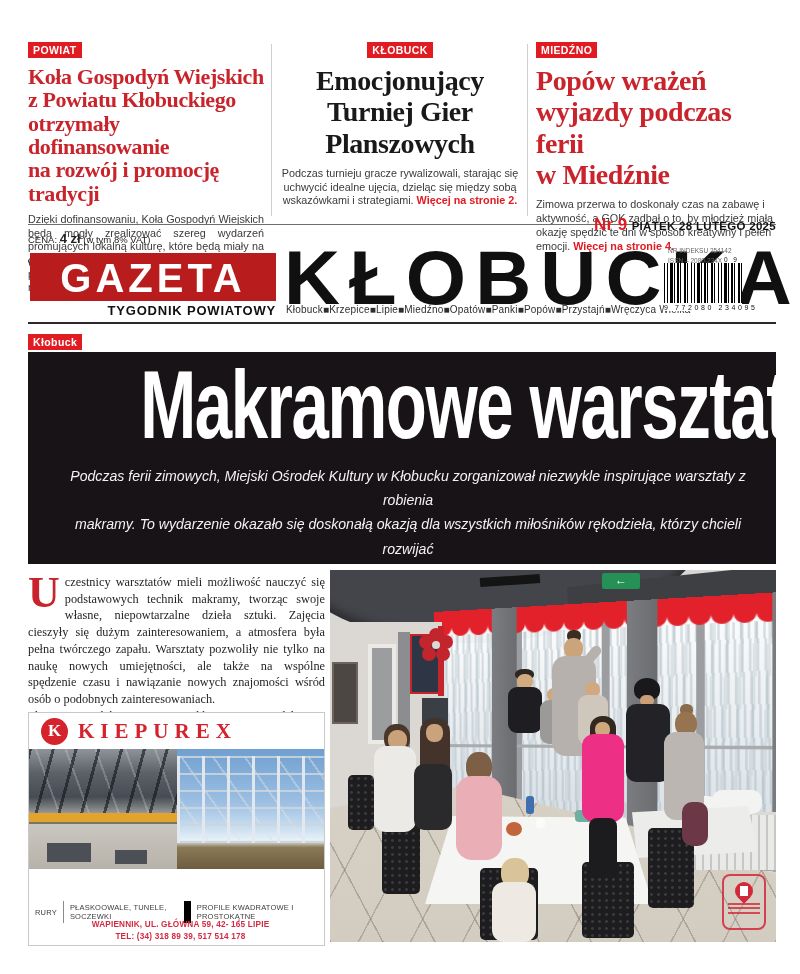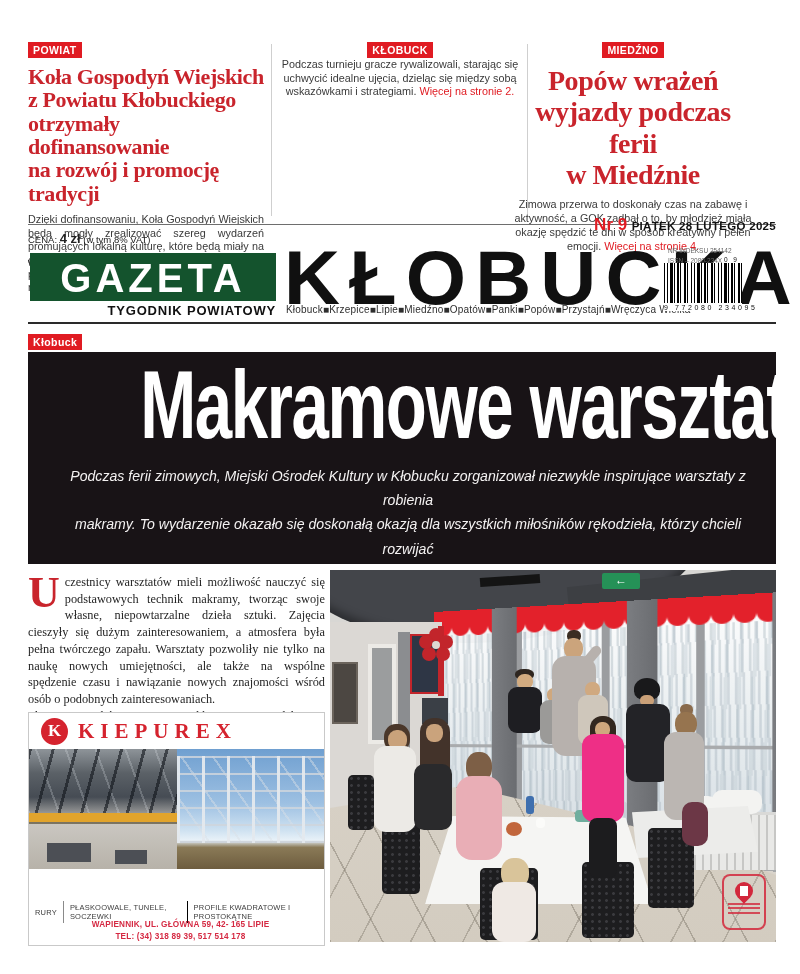--- a/index.html
+++ b/index.html
@@ -5,40 +5,40 @@
   html,body{margin:0;padding:0;background:#ffffff;}
   .page{position:relative;width:800px;height:974px;background:#fff;overflow:hidden;
         font-family:"Liberation Sans",sans-serif;color:#222;}
   :1root{}
   .page *{box-sizing:border-box;}
   
   .topstrip{position:absolute;left:28px;top:40px;width:748px;height:184px;}
   .tease{position:absolute;top:0;}
   .t1{left:0;width:236px;text-align:left;}
   .t2{left:252px;width:240px;text-align:center;}
-  .t3{left:485px;width:240px;text-align:center;}
+  .t3{left:508px;width:240px;text-align:left;}
   .tag{display:inline-block;background:#e01b22;color:#fff;font-weight:bold;
        font-size:10.5px;line-height:14px;padding:1px 5px;letter-spacing:.4px;}
   .th{margin:7px 0 8px;font-family:"Liberation Serif",serif;font-weight:600;
       font-size:22px;line-height:1.06;white-space:pre-line;letter-spacing:-.4px;}
   .red{color:#c9242c;}
   .dark{color:#191919;}
   .t2 .th,.t3 .th{font-size:28px;line-height:1.12;}
   .tb{margin:0;font-size:10.8px;line-height:1.27;color:#3a3a3a;}
   .t1 .tb{text-align:justify;}
-  .more{color:#e01b22;font-weight:normal;}
+  .more{color:#e01b22;font-weight:bold;}
   .vdiv{position:absolute;top:4px;width:1px;height:172px;background:#cfcfcf;}
   .d1{left:243px;} .d2{left:499px;}
   .rule{position:absolute;left:28px;width:748px;background:#6e6e6e;height:1px;}
   .rule1{top:224px;} .rule2{top:322px;height:2px;background:#2a2a2a;}
   
   .price{position:absolute;left:28px;top:231px;font-size:9.5px;color:#222;}
   .price b{font-size:13px;}
   .website{position:absolute;left:28px;top:256px;font-size:11px;color:#222;}
-  .gazeta-box{position:absolute;left:30px;top:253px;width:246px;height:48px;background:#14532d;
+  .gazeta-box{position:absolute;left:30px;top:253px;width:246px;height:48px;background:#b91c1c;
       color:#fff;font-weight:bold;font-size:40px;letter-spacing:4px;text-align:center;line-height:50px;}
   .subtitle{position:absolute;left:48px;top:303px;width:228px;text-align:right;
       font-weight:bold;font-size:13px;letter-spacing:.8px;color:#111;}
   .klobucka{position:absolute;left:284px;top:240px;font-size:76px;font-weight:bold;
       letter-spacing:9px;line-height:1;color:#101010;transform:scaleX(1.02);transform-origin:left;}
   .towns{position:absolute;left:286px;top:304px;font-size:10px;letter-spacing:.2px;color:#2e2e2e;}
   .issue{position:absolute;right:24px;top:215px;text-align:right;white-space:nowrap;}
   .issue .nr{color:#e01b22;font-weight:bold;font-size:17px;}
   .issue .date{color:#111;font-weight:bold;font-size:11.5px;letter-spacing:.3px;}
   .indexinfo{position:absolute;left:668px;top:246px;font-size:6.5px;color:#666;line-height:1.5;}
@@ -80,21 +80,21 @@
   .ph2{background:linear-gradient(180deg,#6f9fd0 0%,#9dc0e2 45%,#cfe2f1 68%,#e8f1f8 76%,#8a7a57 82%,#6d5c3e 100%);}
   .ph2 .frame{position:absolute;left:0;right:0;top:6%;height:72%;background:
       repeating-linear-gradient(90deg,rgba(228,233,238,.95) 0 3px,transparent 3px 25px),
       repeating-linear-gradient(0deg,rgba(206,213,221,.85) 0 2.5px,transparent 2.5px 17px),
       repeating-linear-gradient(55deg,rgba(218,224,230,.45) 0 2px,transparent 2px 26px);}
   .ad-redbox{position:absolute;right:3px;top:133px;width:192px;background:#d52942;color:#fff;
       font-weight:bold;font-size:10.2px;line-height:1.4;text-align:center;padding:7px 4px;white-space:pre-line;}
   .ad-products{position:absolute;left:0;right:0;top:188px;display:flex;justify-content:center;
       align-items:center;font-size:7.5px;color:#3c3c3c;letter-spacing:.2px;}
   .ad-products span{padding:2px 6px;}
-  .ad-products .mid{border-left:1px solid #8a8a8a;border-right:1px solid #000000;}
+  .ad-products .mid{border-left:1px solid #8a8a8a;border-right:7px solid #000000;}
   .ad-contact{position:absolute;left:8px;right:0;top:206px;text-align:center;color:#d52942;
       font-weight:bold;font-size:8.2px;line-height:1.5;letter-spacing:.2px;}
   
   .photo{position:absolute;left:330px;top:570px;width:446px;height:372px;overflow:hidden;background:#d9d4cc;}
   .abs{position:absolute;}
   .ph-ceiling{left:0;top:0;right:0;height:96px;background:#d8d7d4;}
   .ph-soffit{left:-46px;top:-52px;width:430px;height:124px;background:#43454a;
       border-radius:0 0 55% 45% / 0 0 100% 80%;transform:rotate(-2deg);box-shadow:inset 0 -6px 8px rgba(0,0,0,.35);}
   .ph-soffit2{left:238px;top:6px;width:215px;height:34px;background:#3d3f43;transform:rotate(-6deg);}
   .ph-vent{left:150px;top:6px;width:60px;height:9px;background:#141414;transform:rotate(-4deg);}
@@ -153,20 +153,23 @@
       <span class="tag">POWIAT</span>
       <h2 class="th red">Koła Gospodyń Wiejskich
 z Powiatu Kłobuckiego
 otrzymały dofinansowanie
 na rozwój i promocję tradycji</h2>
       <p class="tb"><span>Dzięki dofinansowaniu, Koła Gospodyń Wiejskich będą mogły zrealizować szereg wydarzeń promujących lokalną kulturę, które będą miały na celu nie tylko integrację mieszkańców, ale także pielęgnowanie tradycji oraz dziedzictwa narodowego. </span><strong class="more">Więcej na stronie 3.</strong></p>
     </article>
     <div class="vdiv d1"></div>
     <article class="tease t2">
       <span class="tag">KŁOBUCK</span>
+      <h2 class="th dark">Emocjonujący
+Turniej Gier
+Planszowych</h2>
       <p class="tb"><span>Podczas turnieju gracze rywalizowali, starając się uchwycić idealne ujęcia, dzieląc się między sobą wskazówkami i strategiami. </span><strong class="more">Więcej na stronie 2.</strong></p>
     </article>
     <div class="vdiv d2"></div>
     <article class="tease t3">
       <span class="tag">MIEDŹNO</span>
       <h2 class="th red">Popów wrażeń
 wyjazdy podczas ferii
 w Miedźnie</h2>
       <p class="tb"><span>Zimowa przerwa to doskonały czas na zabawę i aktywność, a GOK zadbał o to, by młodzież miała okazję spędzić te dni w sposób kreatywny i pełen emocji. </span><strong class="more">Więcej na stronie 4.</strong></p>
     </article>

